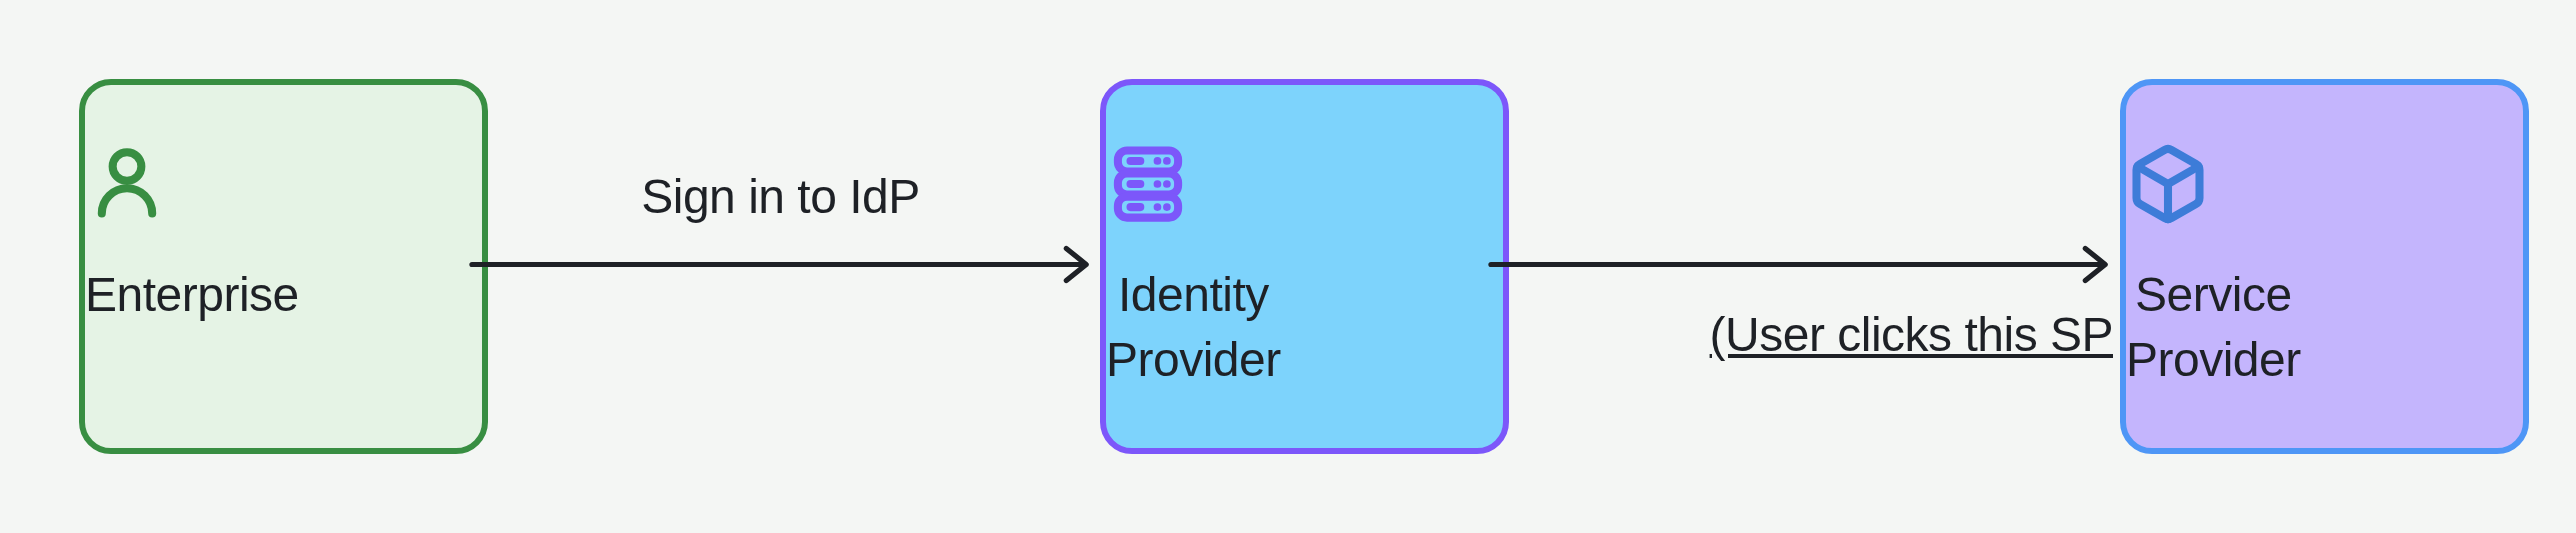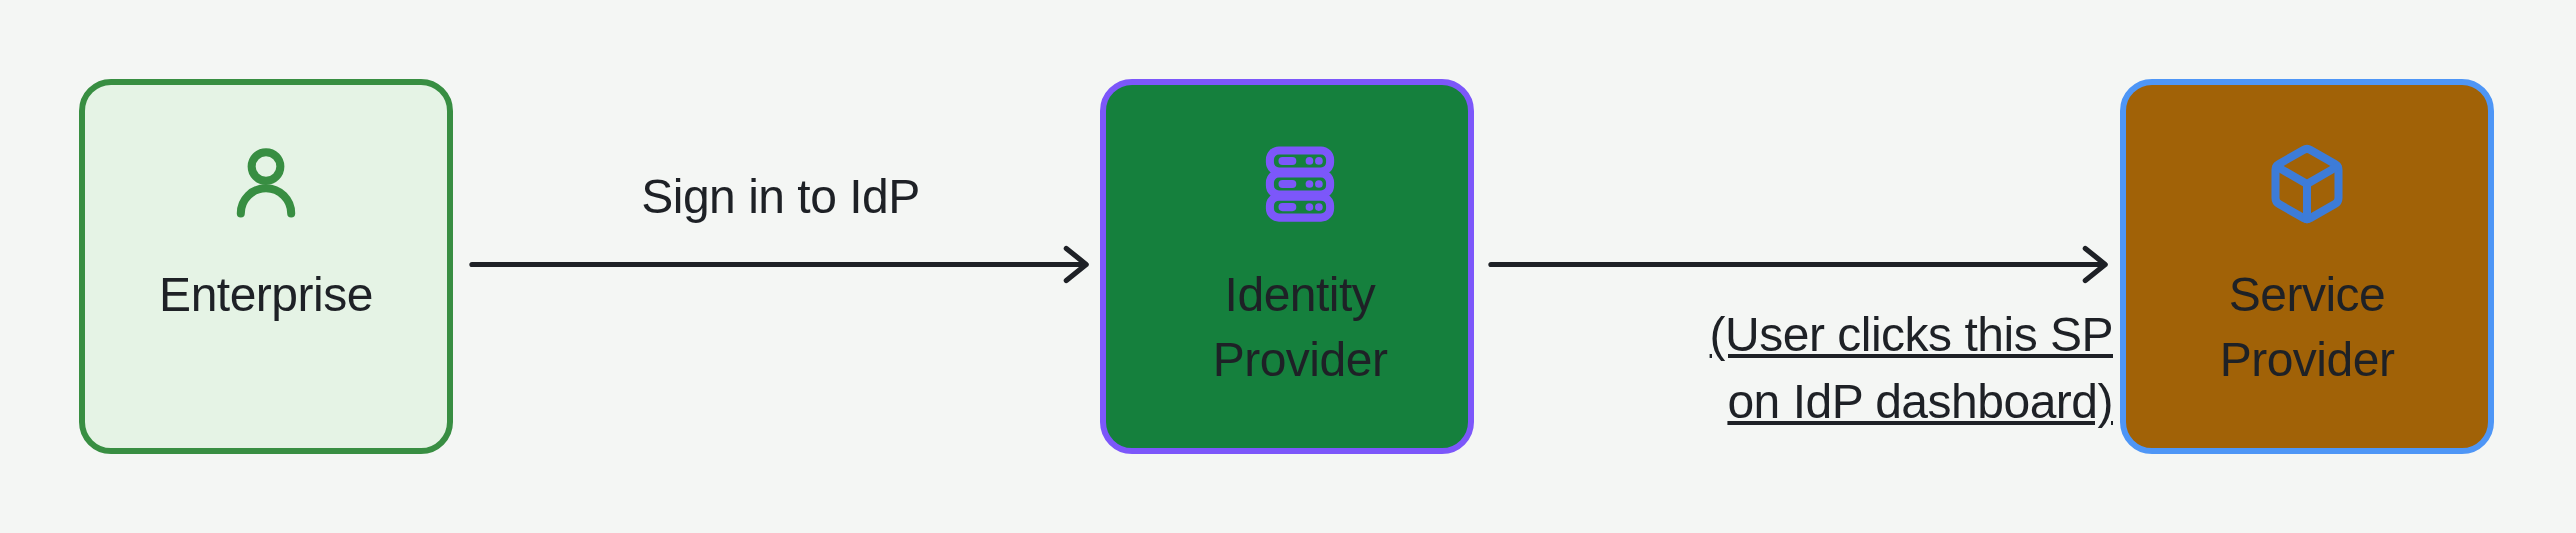--- a/index.html
+++ b/index.html
@@ -9,28 +9,28 @@
   }
   .canvas {
     position: relative;
     width: 2576px;
     height: 533px;
     overflow: hidden;
   }
   .node {
     position: absolute;
     top: 79px;
-    width: 374px;
+    width: 409px;
     height: 375px;
     box-sizing: border-box;
     border: 6.7px solid;
     border-radius: 32px;
     display: flex;
     flex-direction: column;
-    align-items: center;
+    align-items: flex-start;
     justify-content: flex-start;
     padding-top: 57px;
     gap: 36px;
   }
   .node-icon { width: 84px; height: 84px; }
   .node-icon svg { display: block; width: 84px; height: 84px; }
   .node-label {
     font-size: 48px;
     line-height: 65px;
     font-weight: 500;
@@ -83,21 +83,21 @@
       <div>Enterprise</div>
     </div>
   </div>
 
   <div class="arrow-label" style="left:467px">Sign in to IdP</div>
   <svg class="arrow" style="left: 467px; color: rgb(30, 33, 38);" viewBox="0 0 658 56" fill="none" stroke="currentColor" stroke-width="5.5" stroke-linecap="round" stroke-linejoin="round">
     <line x1="3" y1="28" x2="649" y2="28"></line>
     <polyline points="631,11 652,28 631,45"></polyline>
   </svg>
 
-  <div class="node" style="left: 1100px; background-color: #15803d; border-color: rgb(124, 87, 250); padding-left: 26px;">
+  <div class="node" style="left: 1100px; background-color: #7dd3fc; border-color: rgb(124, 87, 250);">
     <div class="node-icon" style="color: rgb(124, 87, 250);">
       <svg viewBox="0 0 24 24" fill="none" stroke="currentColor" stroke-width="2.3" stroke-linecap="round" stroke-linejoin="round">
         <rect x="3.4" y="2.4" width="17.2" height="6" rx="2.6"></rect>
         <rect x="3.4" y="9" width="17.2" height="6" rx="2.6"></rect>
         <rect x="3.4" y="15.6" width="17.2" height="6" rx="2.6"></rect>
         <line x1="7" y1="5.4" x2="9.8" y2="5.4"></line>
         <line x1="7" y1="12" x2="9.8" y2="12"></line>
         <line x1="7" y1="18.6" x2="9.8" y2="18.6"></line>
         <circle cx="14.7" cy="5.4" r="1.1" fill="currentColor" stroke="none"></circle>
         <circle cx="17.4" cy="5.4" r="1.1" fill="currentColor" stroke="none"></circle>
@@ -112,24 +112,23 @@
       <div>Provider</div>
     </div>
   </div>
 
   <svg class="arrow" style="left: 1486px; color: rgb(30, 33, 38);" viewBox="0 0 658 56" fill="none" stroke="currentColor" stroke-width="5.5" stroke-linecap="round" stroke-linejoin="round">
     <line x1="3" y1="28" x2="649" y2="28"></line>
     <polyline points="631,11 652,28 631,45"></polyline>
   </svg>
   <div class="arrow-sublabel" style="left:1486px">
     <div>(User clicks this SP</div>
-    <div>on IdP dashboard)</div>
   </div>
 
-  <div class="node" style="left: 2120px; background-color: #a16207; border-color: rgb(78, 150, 246);">
+  <div class="node" style="left: 2120px; background-color: #c4b5fd; border-color: rgb(78, 150, 246);">
     <div class="node-icon" style="color: rgb(61, 124, 216);">
       <svg viewBox="0 0 24 24" fill="none" stroke="currentColor" stroke-width="2.3" stroke-linecap="round" stroke-linejoin="round">
         <path d="M21 16V8a2 2 0 0 0-1-1.73l-7-4a2 2 0 0 0-2 0l-7 4A2 2 0 0 0 3 8v8a2 2 0 0 0 1 1.73l7 4a2 2 0 0 0 2 0l7-4A2 2 0 0 0 21 16z"></path>
         <polyline points="3.27 6.96 12 12.01 20.73 6.96"></polyline>
         <line x1="12" y1="22.08" x2="12" y2="12"></line>
       </svg>
     </div>
     <div class="node-label">
       <div>Service</div>
       <div>Provider</div>

